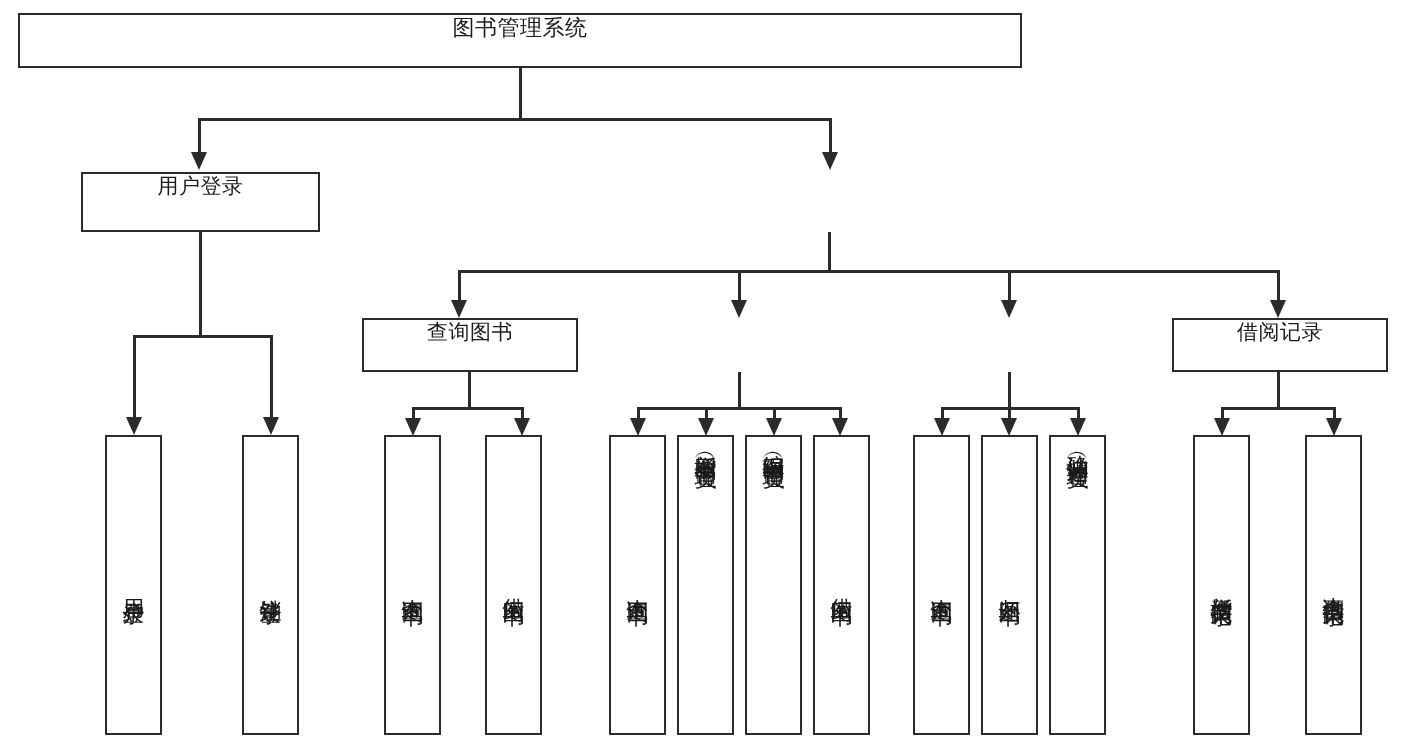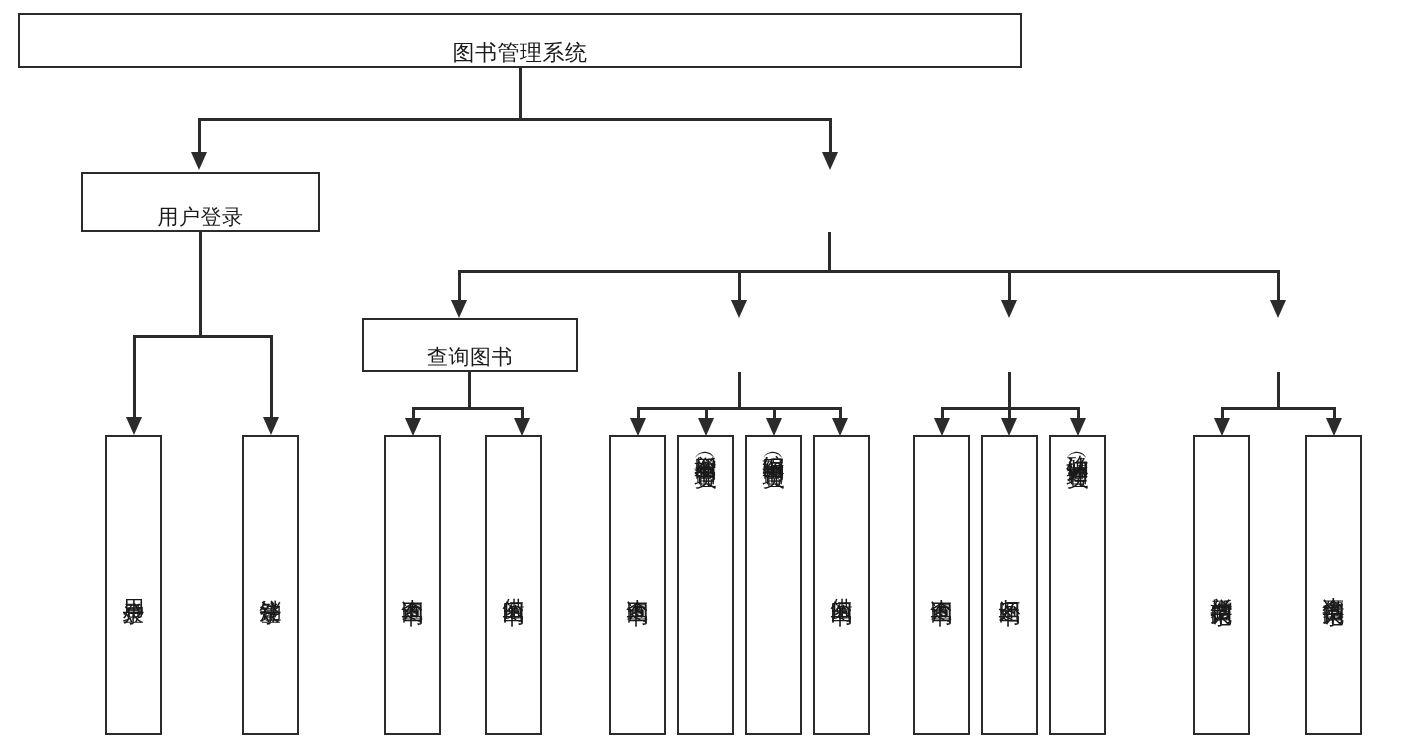--- a/index.html
+++ b/index.html
@@ -11,21 +11,21 @@
   }
   #stage{position:relative;width:1405px;height:747px;}
 
   
   .node{
     position:absolute;
     box-sizing:border-box;
     background:#ffffff;
     border:2px solid #2b2b2b;
     display:flex;
-    align-items:flex-end;
+    align-items:flex-start;
     justify-content:center;
     color:#1a1a1a;
   }
   .node .lbl{
     display:block;
     line-height:1.18;
     white-space:pre;
     letter-spacing:0.5px;
   }
 
@@ -106,20 +106,23 @@
   <div class="ln v" style="left:1008px;top:270px;height:30px;"></div>
   <div class="ln v" style="left:1277px;top:270px;height:30px;"></div>
   <div class="arrow" style="left:451px;top:300px;"></div>
   <div class="arrow" style="left:731px;top:300px;"></div>
   <div class="arrow" style="left:1001px;top:300px;"></div>
   <div class="arrow" style="left:1270px;top:300px;"></div>
 
   <div class="node h-node" style="left:362px;top:318px;width:216px;height:54px;">
     <span class="lbl">查询图书</span>
   </div>
+  <div class="node h-node" style="left:1172px;top:318px;width:216px;height:54px;">
+    <span class="lbl">借阅记录</span>
+  </div>
 
   <div class="ln v" style="left:468px;top:372px;height:35px;"></div>
   <div class="ln h" style="left:412px;top:407px;width:112px;"></div>
   <div class="ln v" style="left:412px;top:407px;height:11px;"></div>
   <div class="ln v" style="left:521px;top:407px;height:11px;"></div>
   <div class="arrow" style="left:405px;top:418px;"></div>
   <div class="arrow" style="left:514px;top:418px;"></div>
 
   <div class="ln v" style="left:738px;top:372px;height:35px;"></div>
   <div class="ln h" style="left:637px;top:407px;width:205px;"></div>

